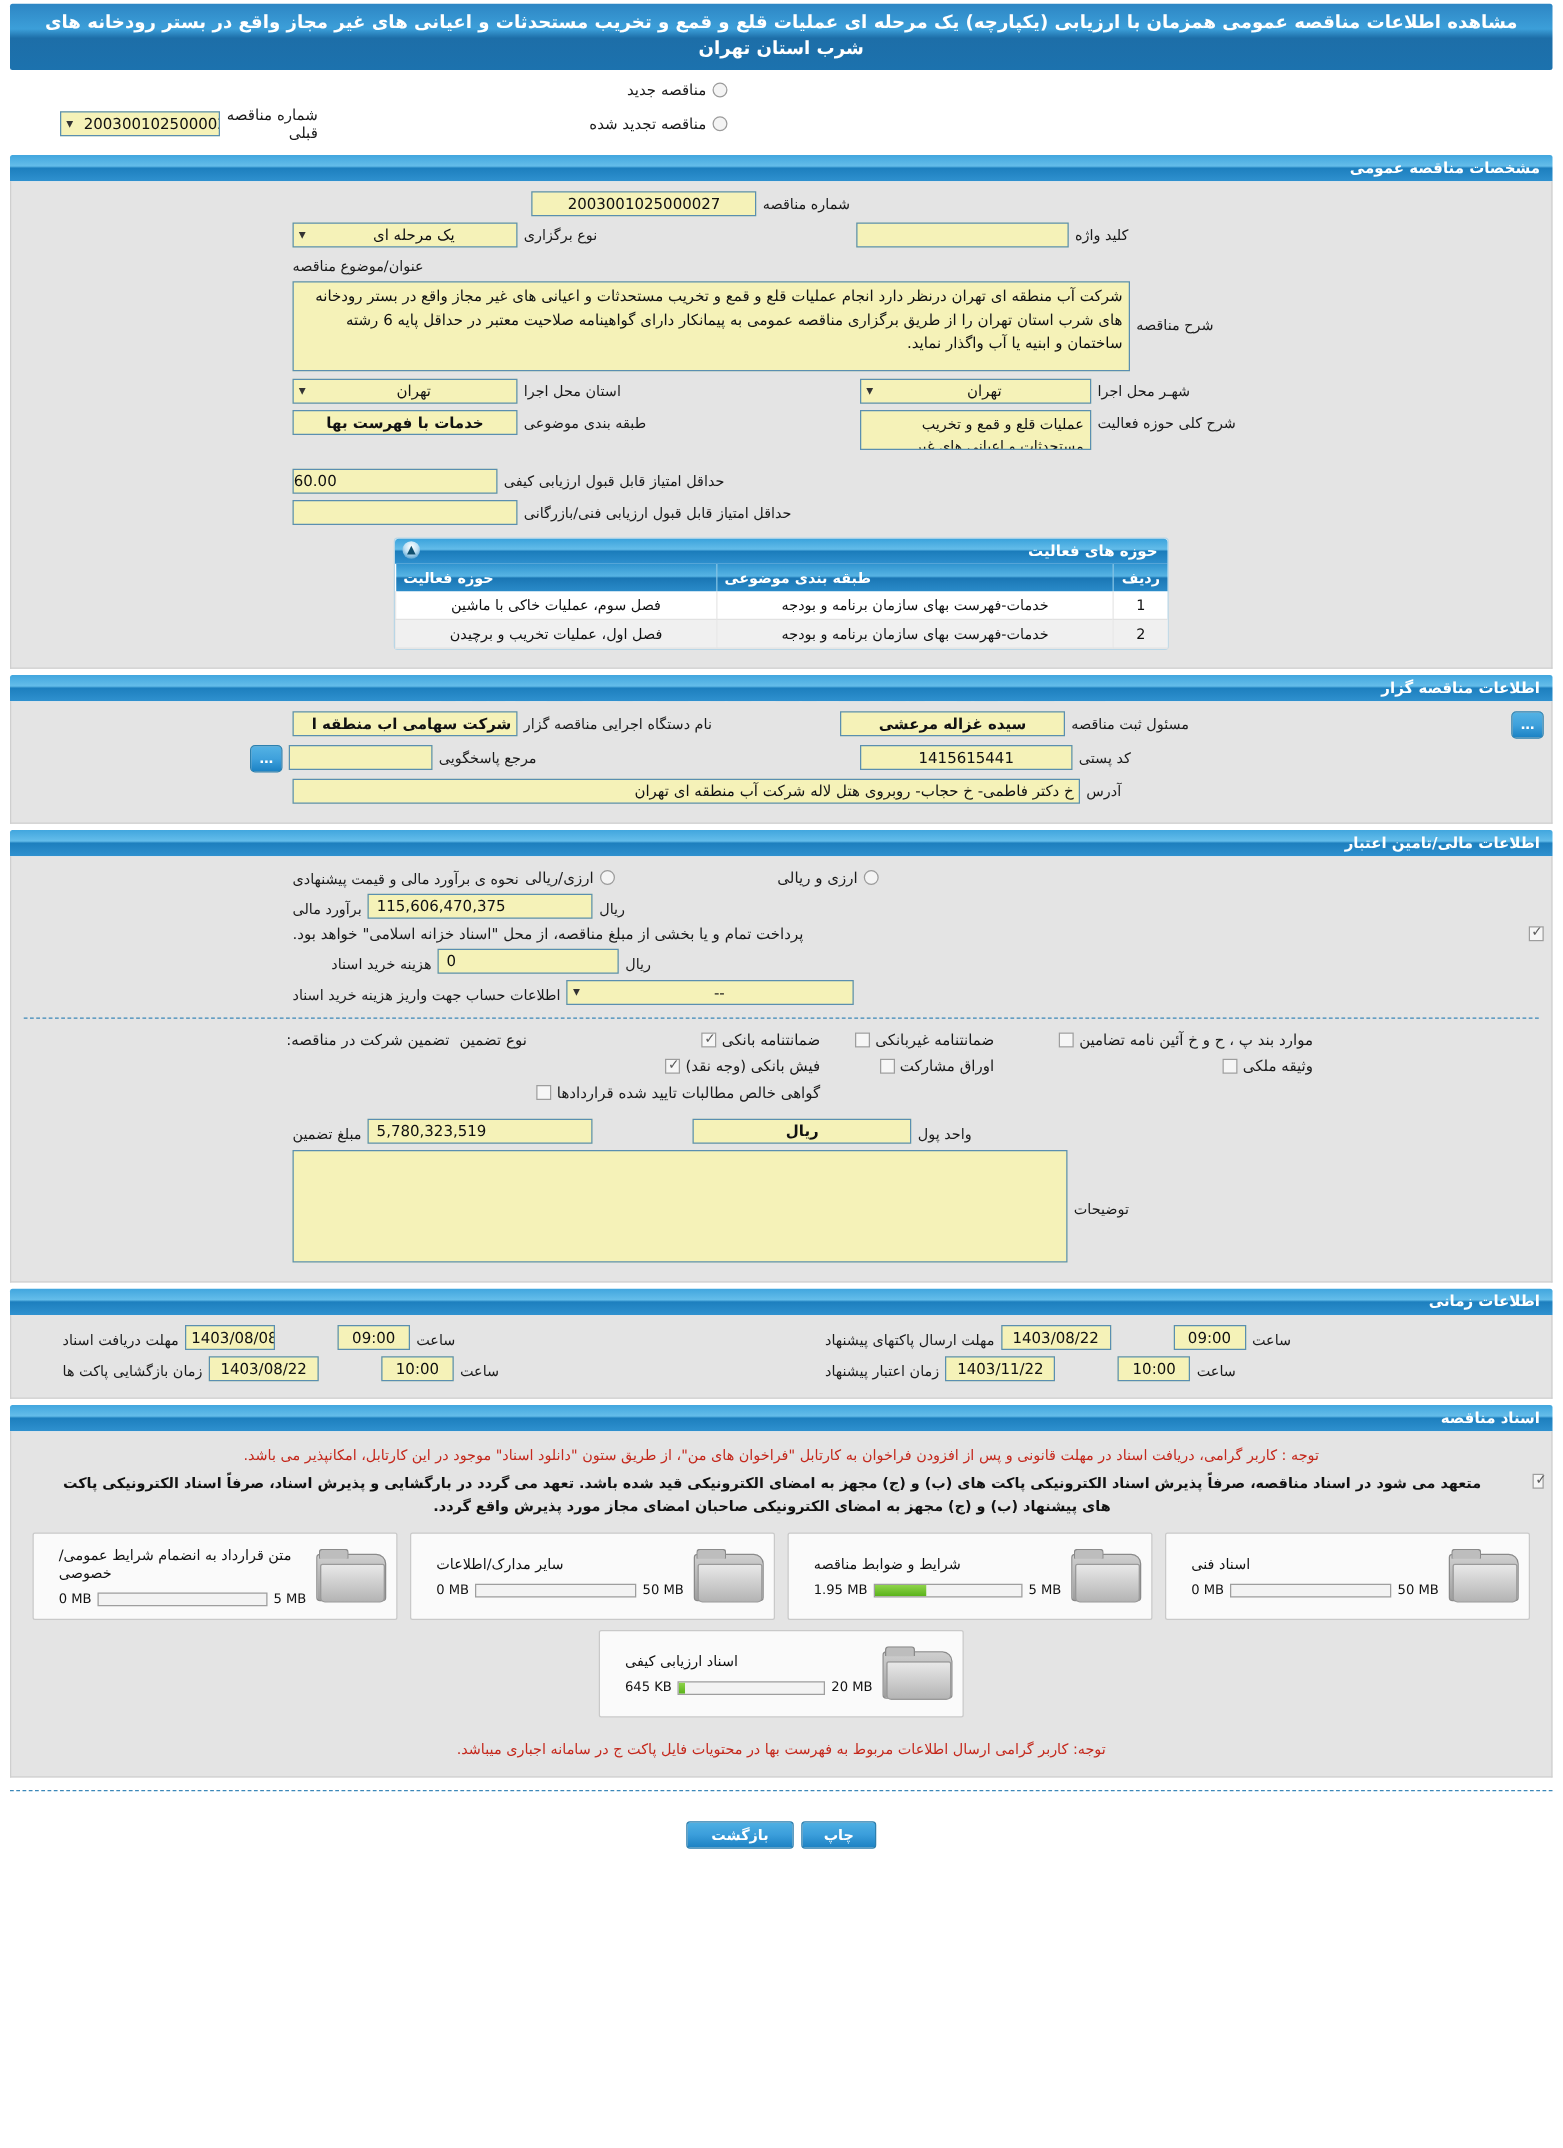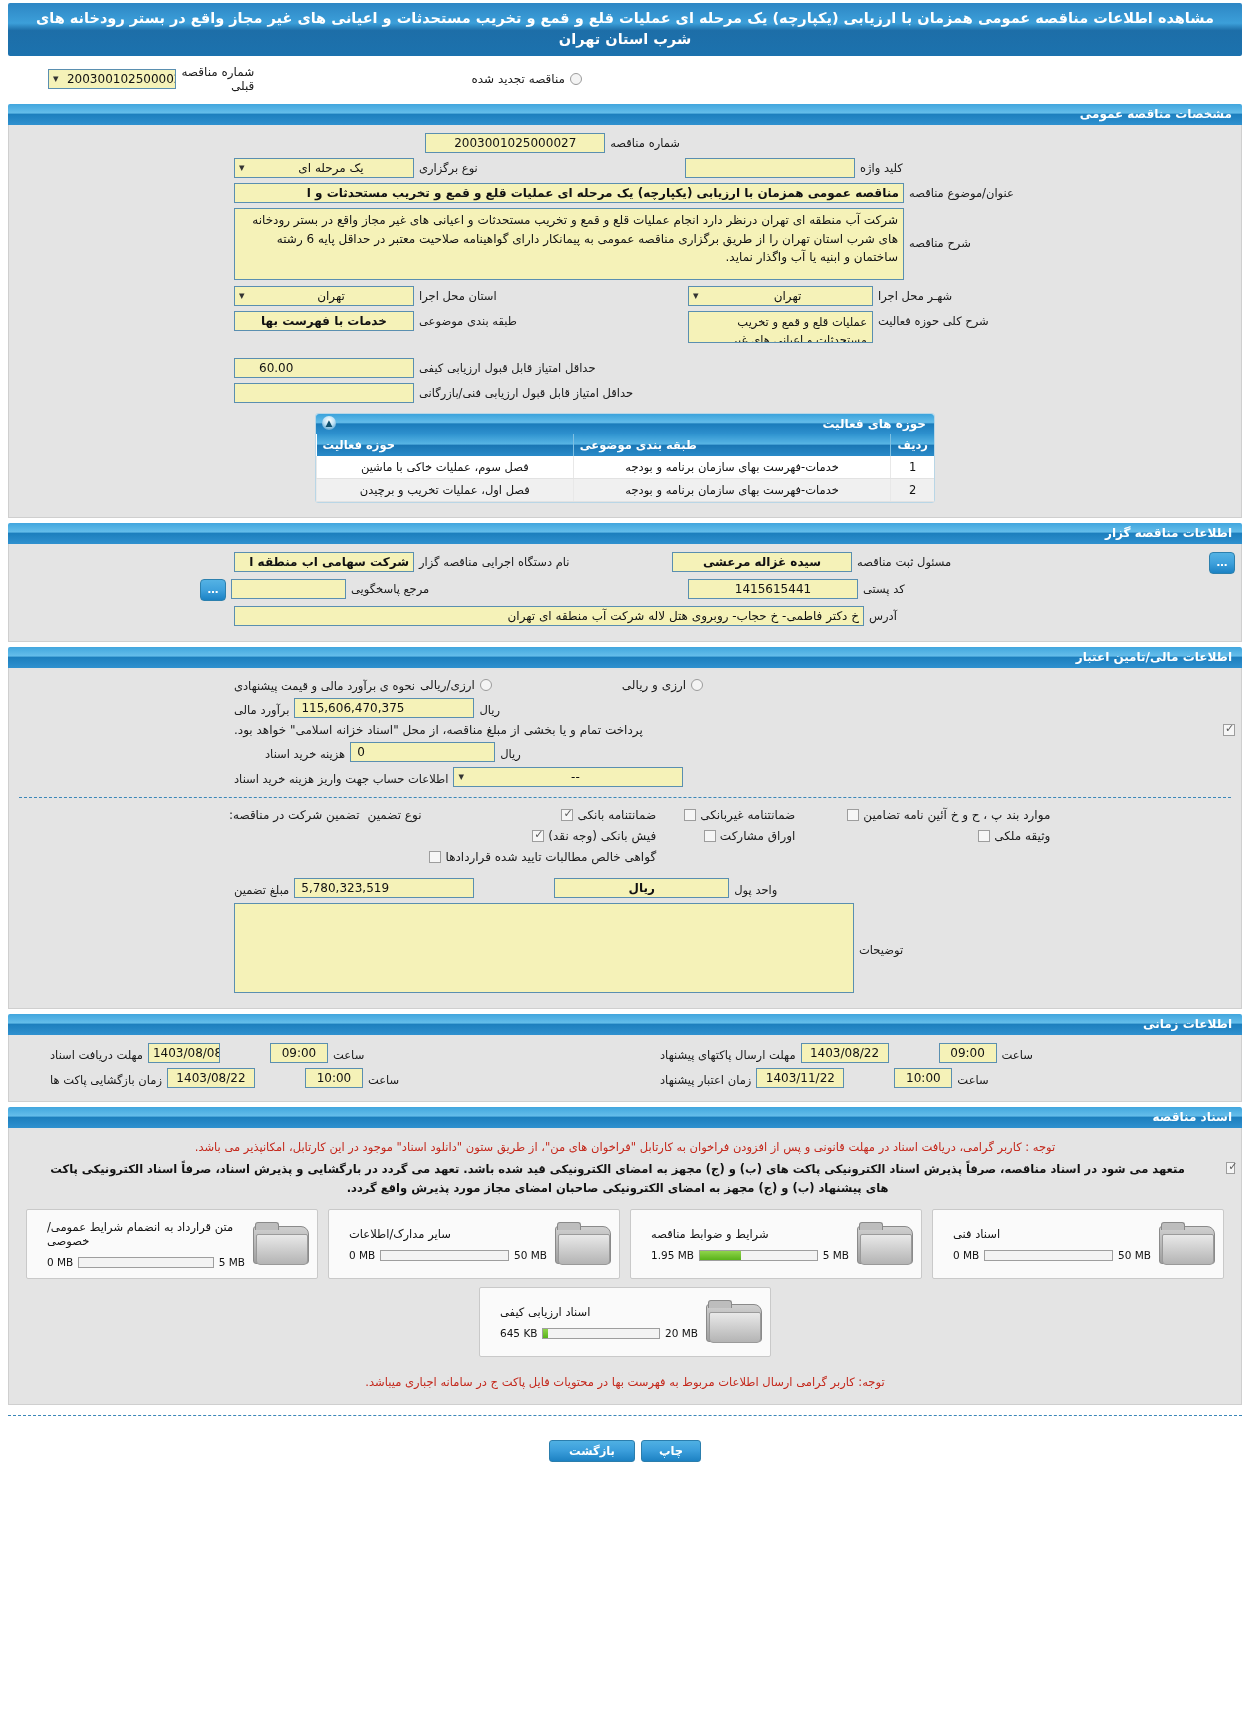--- a/index.html
+++ b/index.html
@@ -173,20 +173,26 @@
 </head>
 <body>
 
 <div class="page">
 
   <div class="watermark">iriaTender.neT</div>
 
   <div class="title-bar z">مشاهده اطلاعات مناقصه عمومی همزمان با ارزیابی (یکپارچه) یک مرحله ای عملیات قلع و قمع و تخریب مستحدثات و اعیانی های غیر مجاز واقع در بستر رودخانه های شرب استان تهران</div>
 
   <div class="z" style="padding:6px 8px 0 8px;">
+    <div style="display:flex; align-items:center; justify-content:flex-start; padding:3px 0 3px 0;">
+      <div style="width:100%; display:flex; justify-content:flex-start; align-items:center; gap:5px; padding-right:660px;">
+        <span class="rad"></span>
+        <span class="lbl">مناقصه جدید</span>
+      </div>
+    </div>
     <div style="display:flex; align-items:center; justify-content:flex-start; padding:3px 0 6px 0;">
       <div style="width:100%; display:flex; justify-content:flex-start; align-items:center; gap:5px; padding-right:660px;">
         <span class="rad"></span>
         <span class="lbl">مناقصه تجدید شده</span>
       </div>
       <div style="display:flex; align-items:center; gap:5px; margin-right:auto; padding-left:0;">
         <span class="lbl">شماره مناقصه قبلی</span>
         <span class="fld sel num" style="width:165px;">2003001025000023</span>
       </div>
       <div style="width:70px;"></div>
@@ -214,21 +220,20 @@
         <span style="margin-right:auto;"></span>
         <span class="flabel">نوع برگزاری</span>
         <span class="fld sel" style="width:180px;">یک مرحله ای</span>
         <span style="width:214px;"></span>
       </div>
     </div>
 
     <div class="frow" style="justify-content:flex-start;">
       <span style="margin-right:auto;"></span>
       <span class="flabel">عنوان/موضوع مناقصه</span>
-      <span class="fld bold" style="width:670px; text-align:right;">مناقصه عمومی همزمان با ارزیابی (یکپارچه) یک مرحله ای عملیات قلع و قمع و تخریب مستحدثات و ا</span>
       <span style="width:214px;"></span>
     </div>
 
     <div class="frow" style="justify-content:flex-start;">
       <span style="margin-right:auto;"></span>
       <span class="flabel" style="padding-top:28px;">شرح مناقصه</span>
       <span class="fld ta" style="width:670px; height:72px; text-align:right;">شرکت آب منطقه ای تهران درنظر دارد انجام عملیات قلع و قمع و تخریب مستحدثات و اعیانی های غیر مجاز واقع در بستر رودخانه های شرب استان تهران را از طریق برگزاری مناقصه عمومی به پیمانکار دارای گواهینامه صلاحیت معتبر در حداقل پایه 6 رشته ساختمان و ابنیه یا آب واگذار نماید.</span>
       <span style="width:214px;"></span>
     </div>
 
@@ -258,21 +263,21 @@
         <span style="margin-right:auto;"></span>
         <span class="flabel">طبقه بندی موضوعی</span>
         <span class="fld bold" style="width:180px;">خدمات با فهرست بها</span>
         <span style="width:214px;"></span>
       </div>
     </div>
 
     <div class="frow" style="margin-top:10px;">
       <span style="margin-right:auto;"></span>
       <span class="flabel">حداقل امتیاز قابل قبول ارزیابی کیفی</span>
-      <span class="fld num" style="width:180px; text-align:left; padding-left:24px;">60.00</span>
+      <span class="fld num" style="width:164px; text-align:left; padding-left:0;">60.00</span>
       <span style="width:214px;"></span>
     </div>
 
     <div class="frow">
       <span style="margin-right:auto;"></span>
       <span class="flabel">حداقل امتیاز قابل قبول ارزیابی فنی/بازرگانی</span>
       <span class="fld num" style="width:180px;"></span>
       <span style="width:214px;"></span>
     </div>
 

